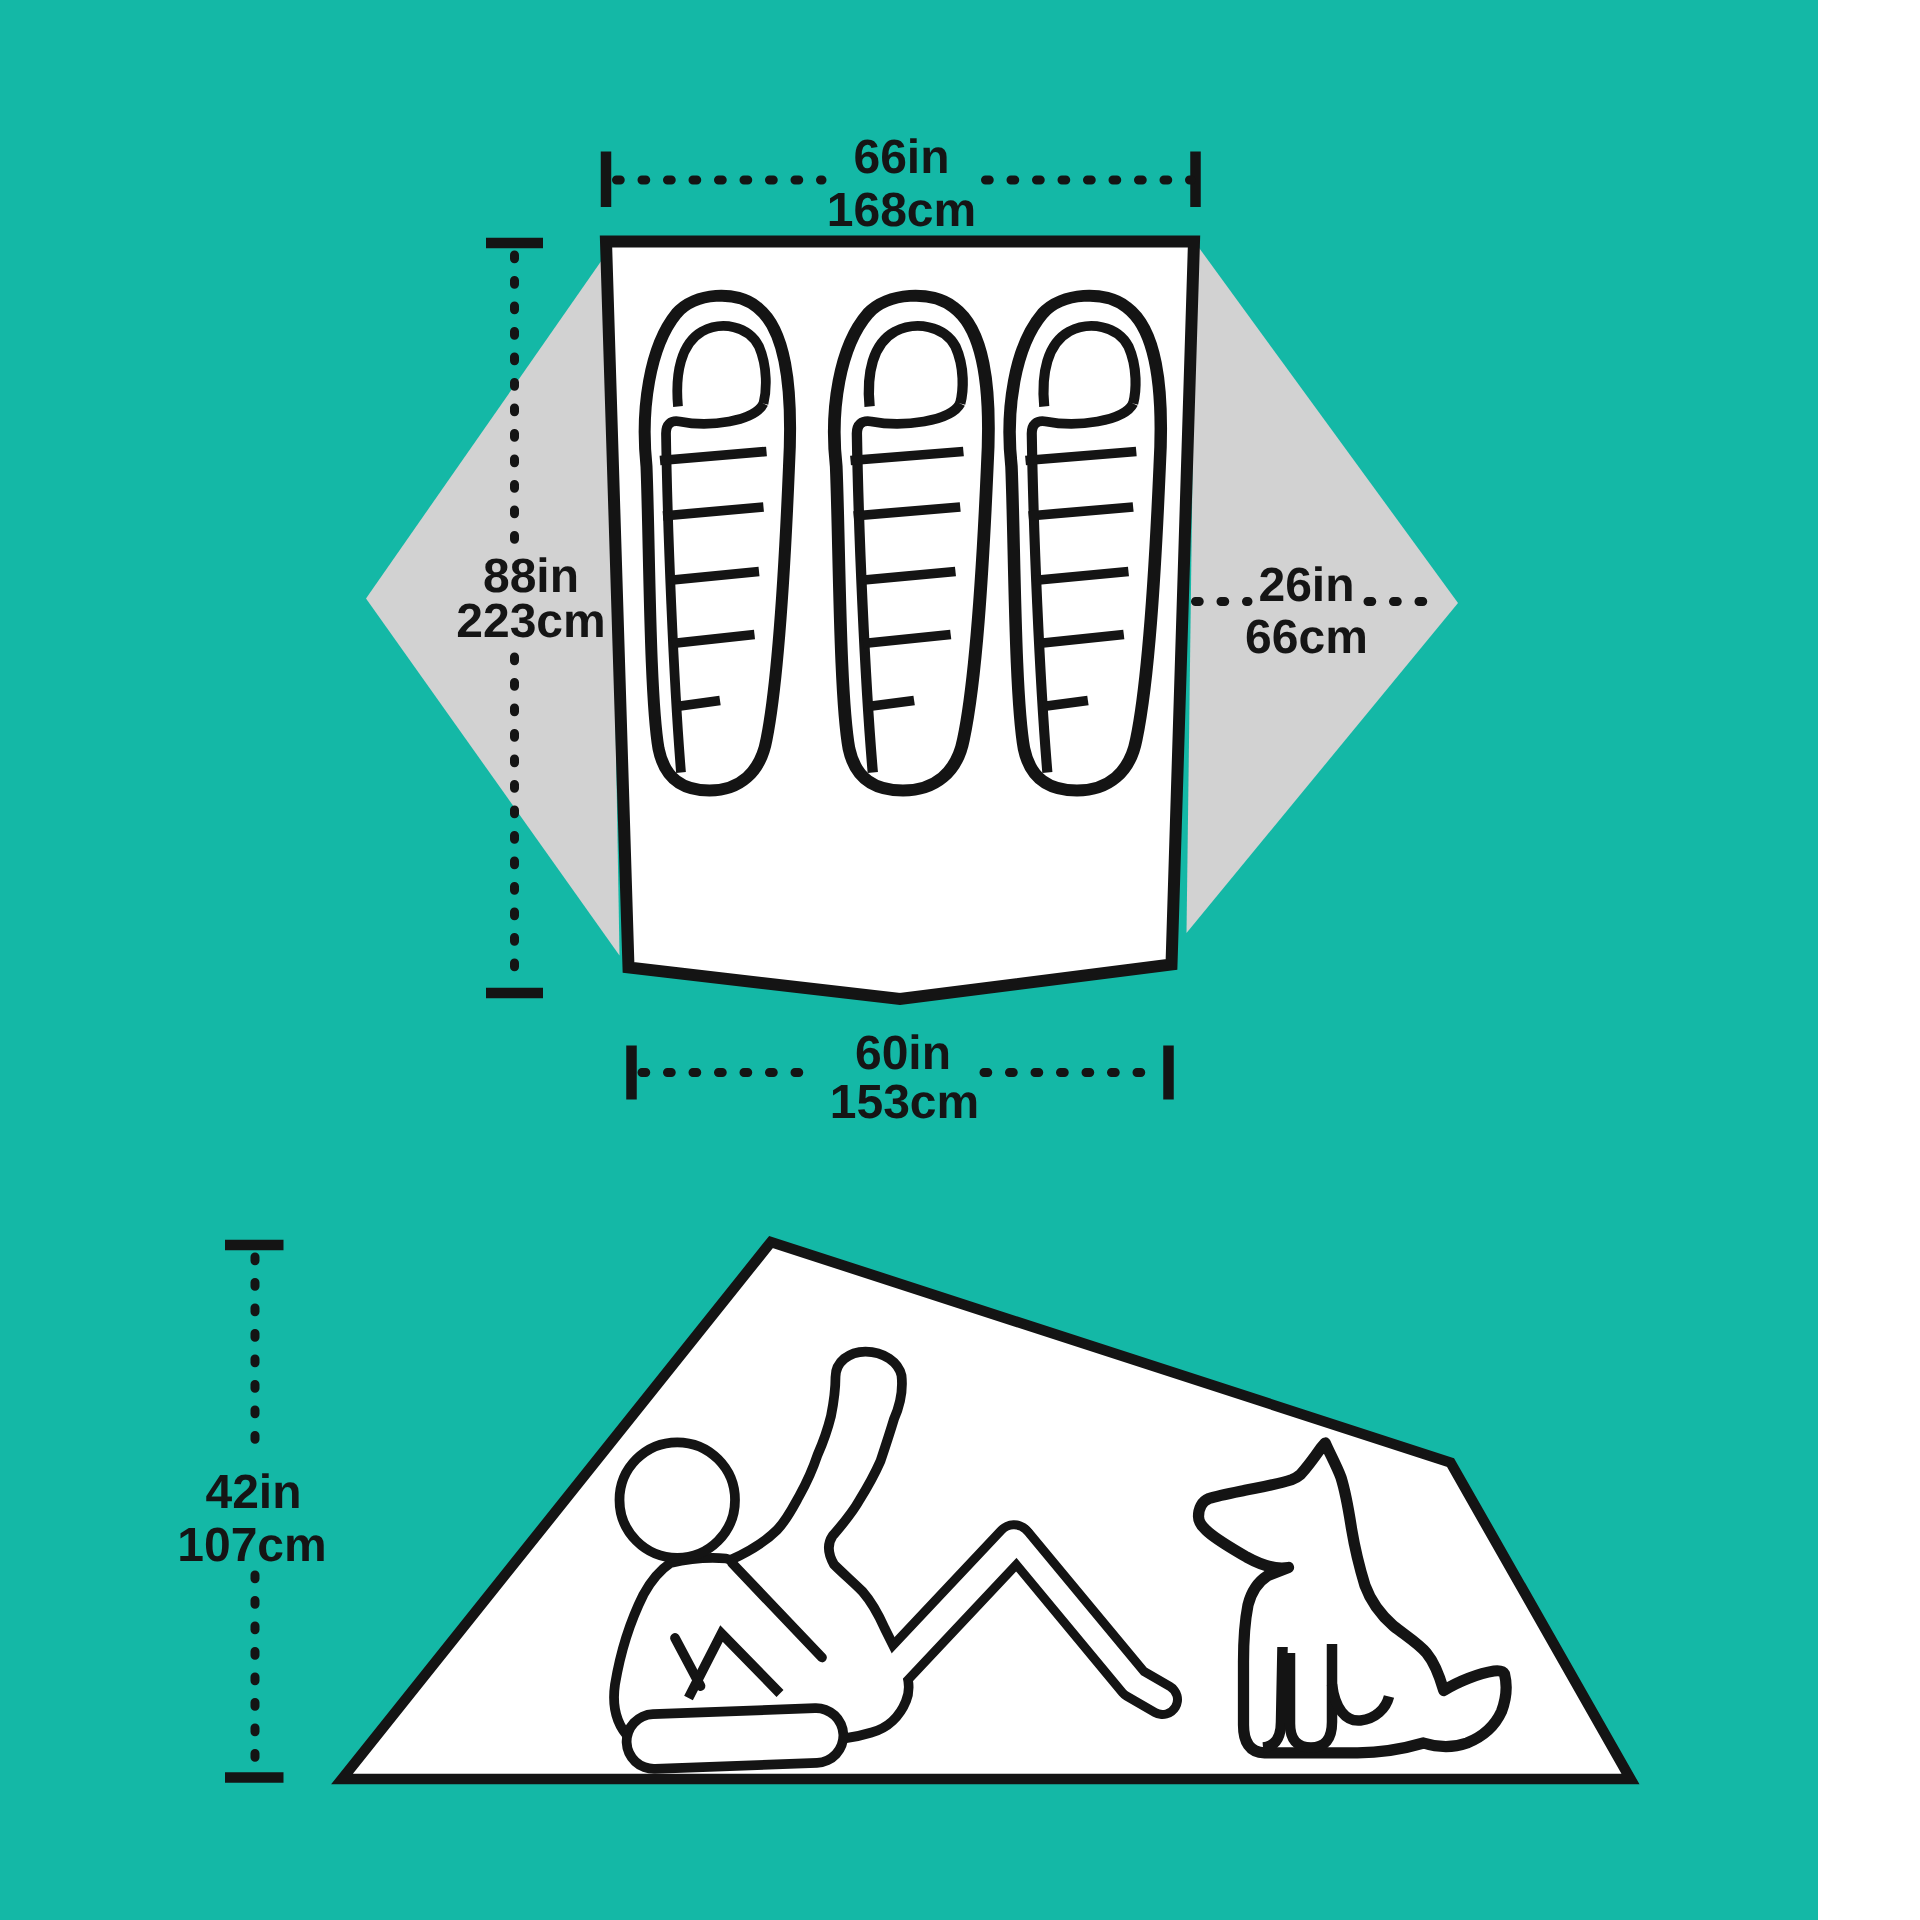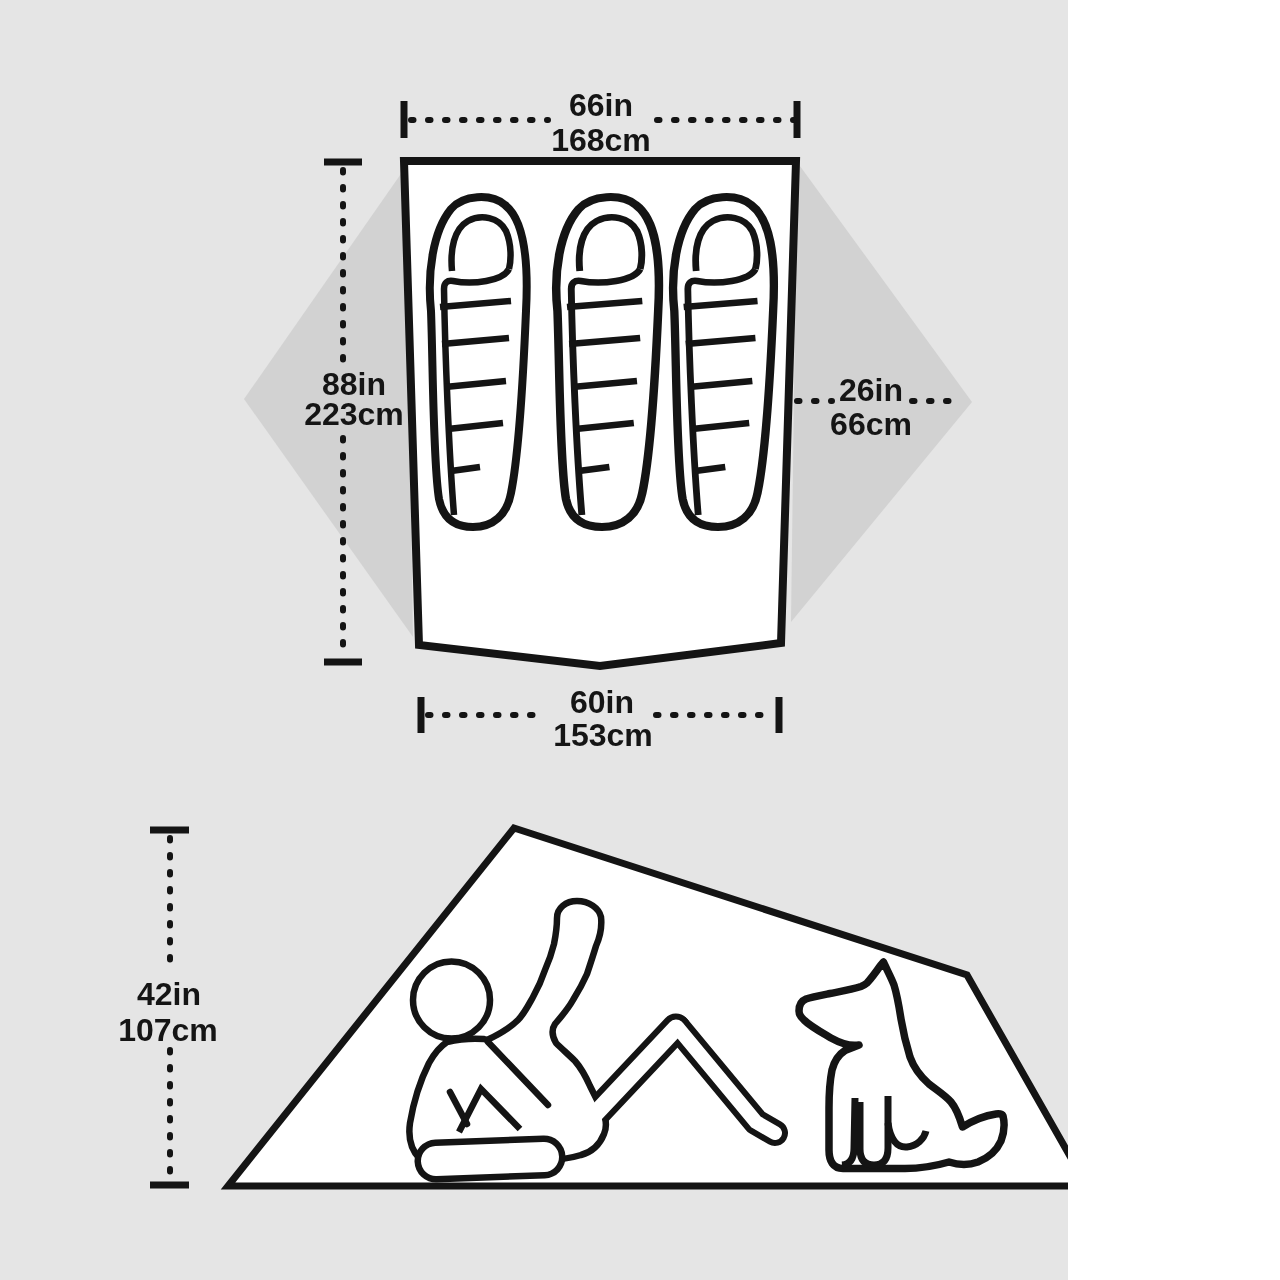--- a/index.html
+++ b/index.html
@@ -1,16 +1,16 @@
 <!DOCTYPE html>
 <html><head>
 <meta charset="utf-8">
 <style>
   html,body{margin:0;padding:0;background:#ffffff;}
-  #page{width:1068px;height:1280px;background:#e5e5e5;position:relative;overflow:hidden;}
+  #page{width:1212px;height:1280px;background:#14b8a6;position:relative;overflow:hidden;}
   svg{display:block;}
   text{font-family:"Liberation Sans",sans-serif;font-weight:bold;fill:#151515;}
 </style>
 </head>
 <body>
 <div id="page">
 <svg width="1280" height="1280" viewBox="0 0 1280 1280">
 
   <polygon points="405,168 244,399 413,637" fill="#d2d2d2"></polygon>
   <polygon points="797,162 972,402 791,622" fill="#d2d2d2"></polygon>

